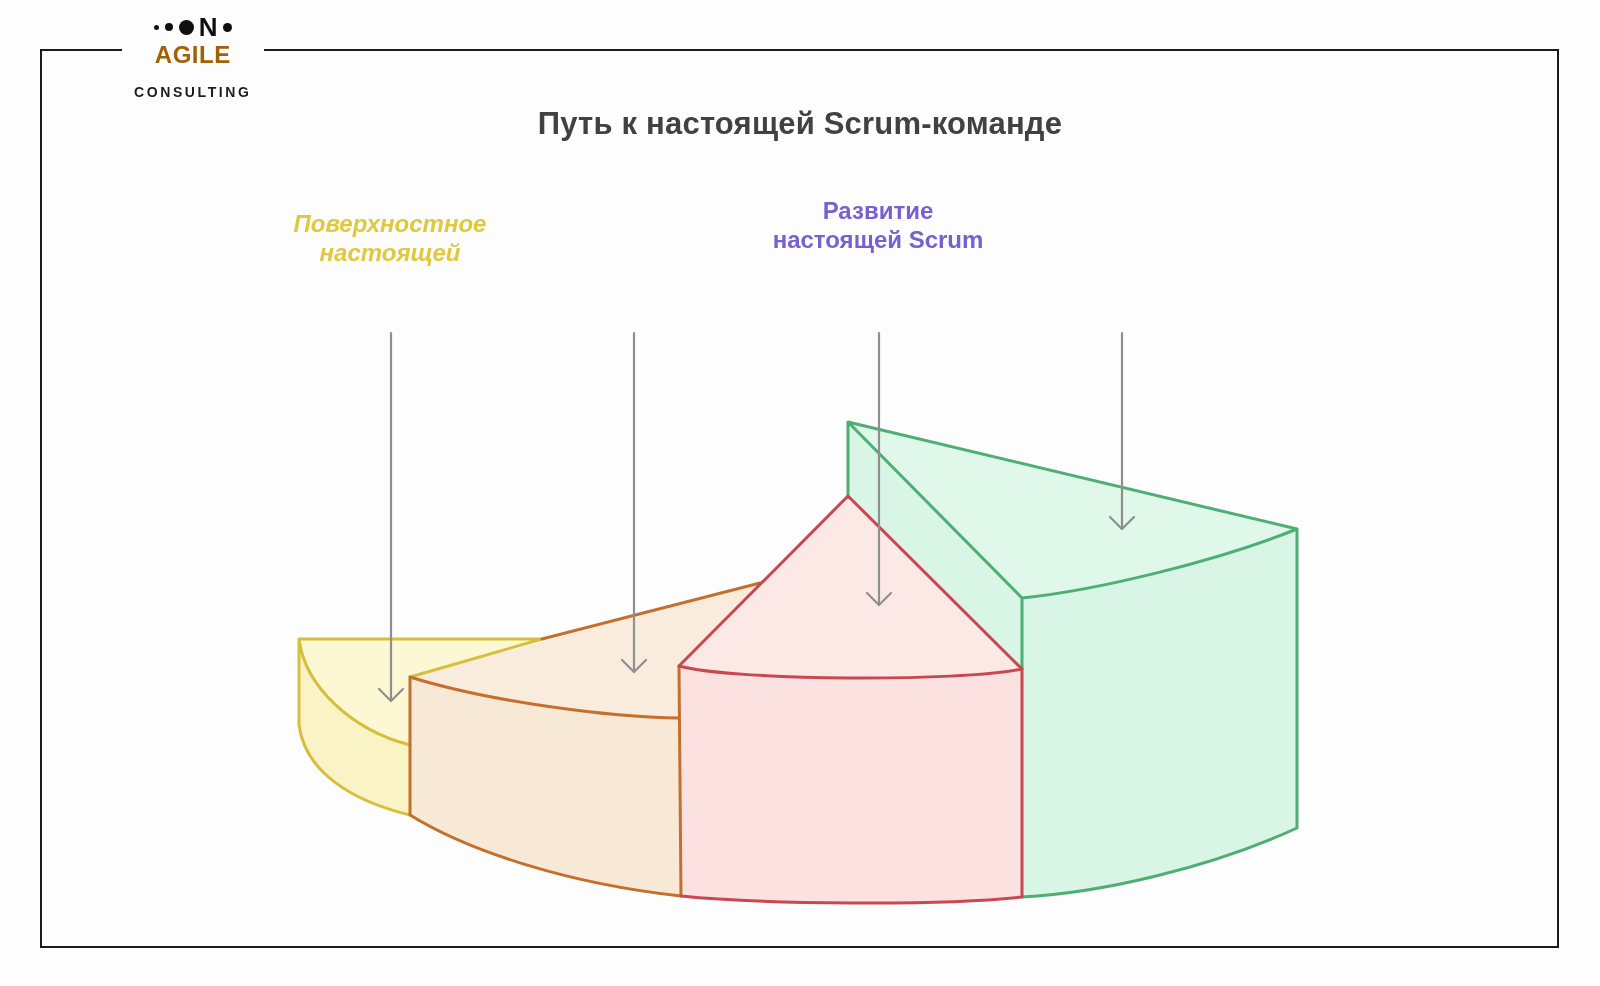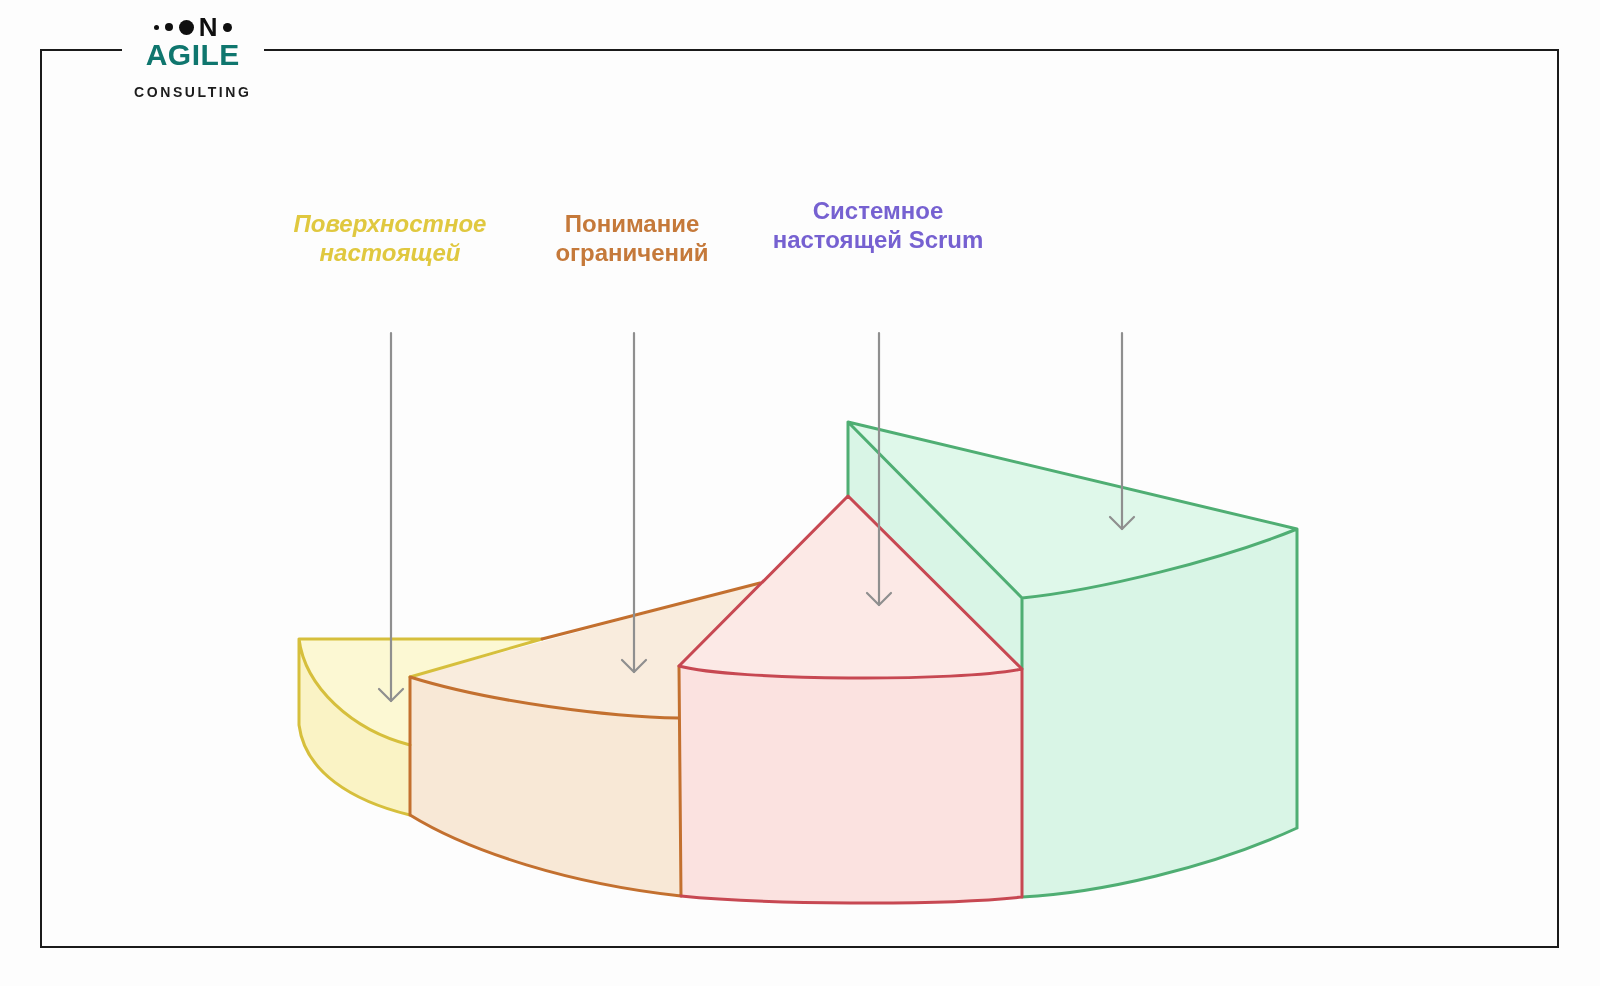--- a/index.html
+++ b/index.html
@@ -13,21 +13,21 @@
   
   #logo{position:absolute;left:122px;top:12px;padding:2px 12px 4px;
     background:#fdfdfd;display:flex;flex-direction:column;align-items:center;z-index:5;}
   .logo-dots{display:flex;align-items:center;gap:6px;height:26px;}
   .dot{border-radius:50%;background:#0f0f0f;display:inline-block;}
   .d1{width:5px;height:5px;}
   .d2{width:8px;height:8px;}
   .d3{width:15px;height:15px;}
   .d4{width:9px;height:9px;}
   .logo-n{font-size:26px;font-weight:900;color:#0f0f0f;line-height:26px;margin:0 -1px;}
-  .logo-name{font-size:30px;font-weight:900;letter-spacing:.5px;color:#0f766e;line-height:30px;margin-top:0;}
+  .logo-name{font-size:24px;font-weight:900;letter-spacing:.5px;color:#a16207;line-height:30px;margin-top:0;}
   .logo-sub{font-size:14px;font-weight:600;letter-spacing:2.6px;color:#1c1c1c;line-height:16px;margin-top:14px;}
   
   #title{position:absolute;left:800px;top:106px;transform:translateX(-50%);
     font-size:31px;font-weight:700;color:#414141;white-space:nowrap;letter-spacing:.2px;}
   
   .stage-label{position:absolute;transform:translateX(-50%);text-align:center;
     font-size:24px;font-weight:600;line-height:29px;white-space:nowrap;}
   #label-1{left:390px;top:209px;}
   #label-2{left:632px;top:209px;}
   #label-3{left:878px;top:196px;}
@@ -50,31 +50,28 @@
       <span class="dot d1"></span>
       <span class="dot d2"></span>
       <span class="dot d3"></span>
       <span class="logo-n">N</span>
       <span class="dot d4"></span>
     </div>
     <div class="logo-name">AGILE</div>
     <div class="logo-sub">CONSULTING</div>
   </div>
 
+  <div id="title" style="color: rgb(65, 65, 65);">Путь к настоящей Scrum-команде</div>
 
   <div id="label-1" class="stage-label" style="color: rgb(224, 200, 63); font-style: italic;">
     <div>Поверхностное</div>
     <div>настоящей</div>
   </div>
-  <div id="label-2" class="stage-label" style="color: rgb(197, 121, 58);">
-    <div>Понимание</div>
-    <div>ограничений</div>
-  </div>
   <div id="label-3" class="stage-label" style="color: rgb(118, 97, 209);">
-    <div>Системное</div>
+    <div>Развитие</div>
     <div>настоящей Scrum</div>
   </div>
 
   <svg id="pie-svg" viewBox="0 0 1600 986">
 
     <path class="slice-fill" d="M299,639 L542,639 L410,677 L410,745 C352,730 305,687 299,639 Z" fill="#fcf8d3"></path>
     <path class="slice-fill" d="M299,639 C305,687 352,730 410,745 L410,815 C352,801 305,772 299,725 Z" fill="#faf3c5"></path>
 
     <path class="slice-fill" d="M410,677 L760,583 L679,666 L679,718 C610,717 490,702 410,677 Z" fill="#f9ecdd"></path>
     <path class="slice-fill" d="M410,677 C490,702 610,717 679,718 L681,896 C570,884 470,852 410,815 Z" fill="#f8e8d6"></path>

